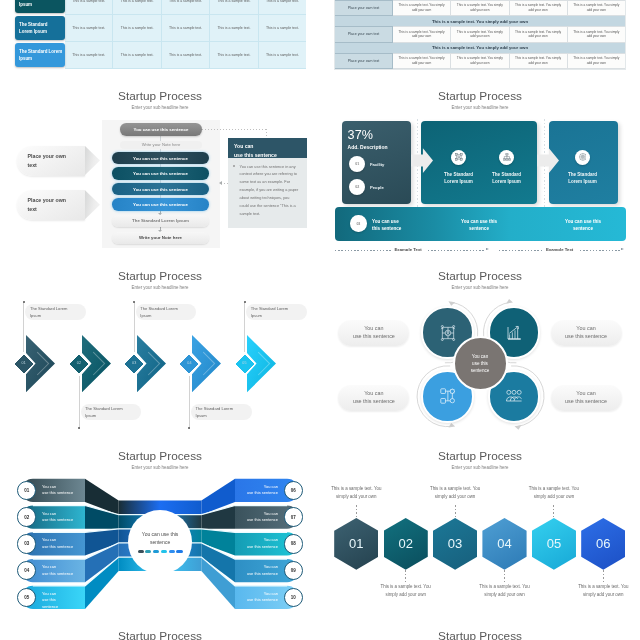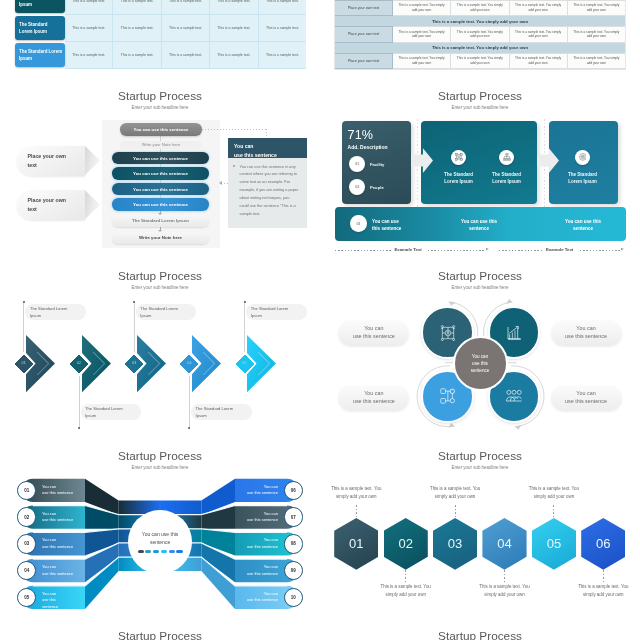--- a/index.html
+++ b/index.html
@@ -213,21 +213,21 @@
 
 <div class="slide" id="s3">
   <div class="ttl" style="top:17.8px">Startup Process</div>
   <div class="sub" style="top:34.2px">Enter your sub headline here</div>
   <div id="s3body">
       <div class="blk b1"></div>
       <div class="blk b2"></div>
       <div class="blk b3"></div>
       <div class="vsep" style="left:96.6px;top:48px;height:122px"></div>
       <div class="vsep" style="left:223.9px;top:48px;height:122px"></div>
-      <div class="pct">71%</div>
+      <div class="pct">37%</div>
       <div class="adesc">Add. Description</div>
       <div class="circ" style="left:29px;top:84.7px">01</div>
       <div class="clab" style="left:50px;top:90.5px">Facility</div>
       <div class="circ" style="left:29px;top:108px">02</div>
       <div class="clab" style="left:50px;top:113.8px">People</div>
       <svg class="bigarrow" style="left:91.3px" viewBox="0 0 24 27">
             <path d="M0 7 H13 V0 L24 13.5 L13 27 V20 H0 Z" fill="#ececec"></path>
       </svg>
       <svg class="bigarrow" style="left:216.7px" viewBox="0 0 24 27">
             <path d="M0 7 H13 V0 L24 13.5 L13 27 V20 H0 Z" fill="#ececec"></path>

